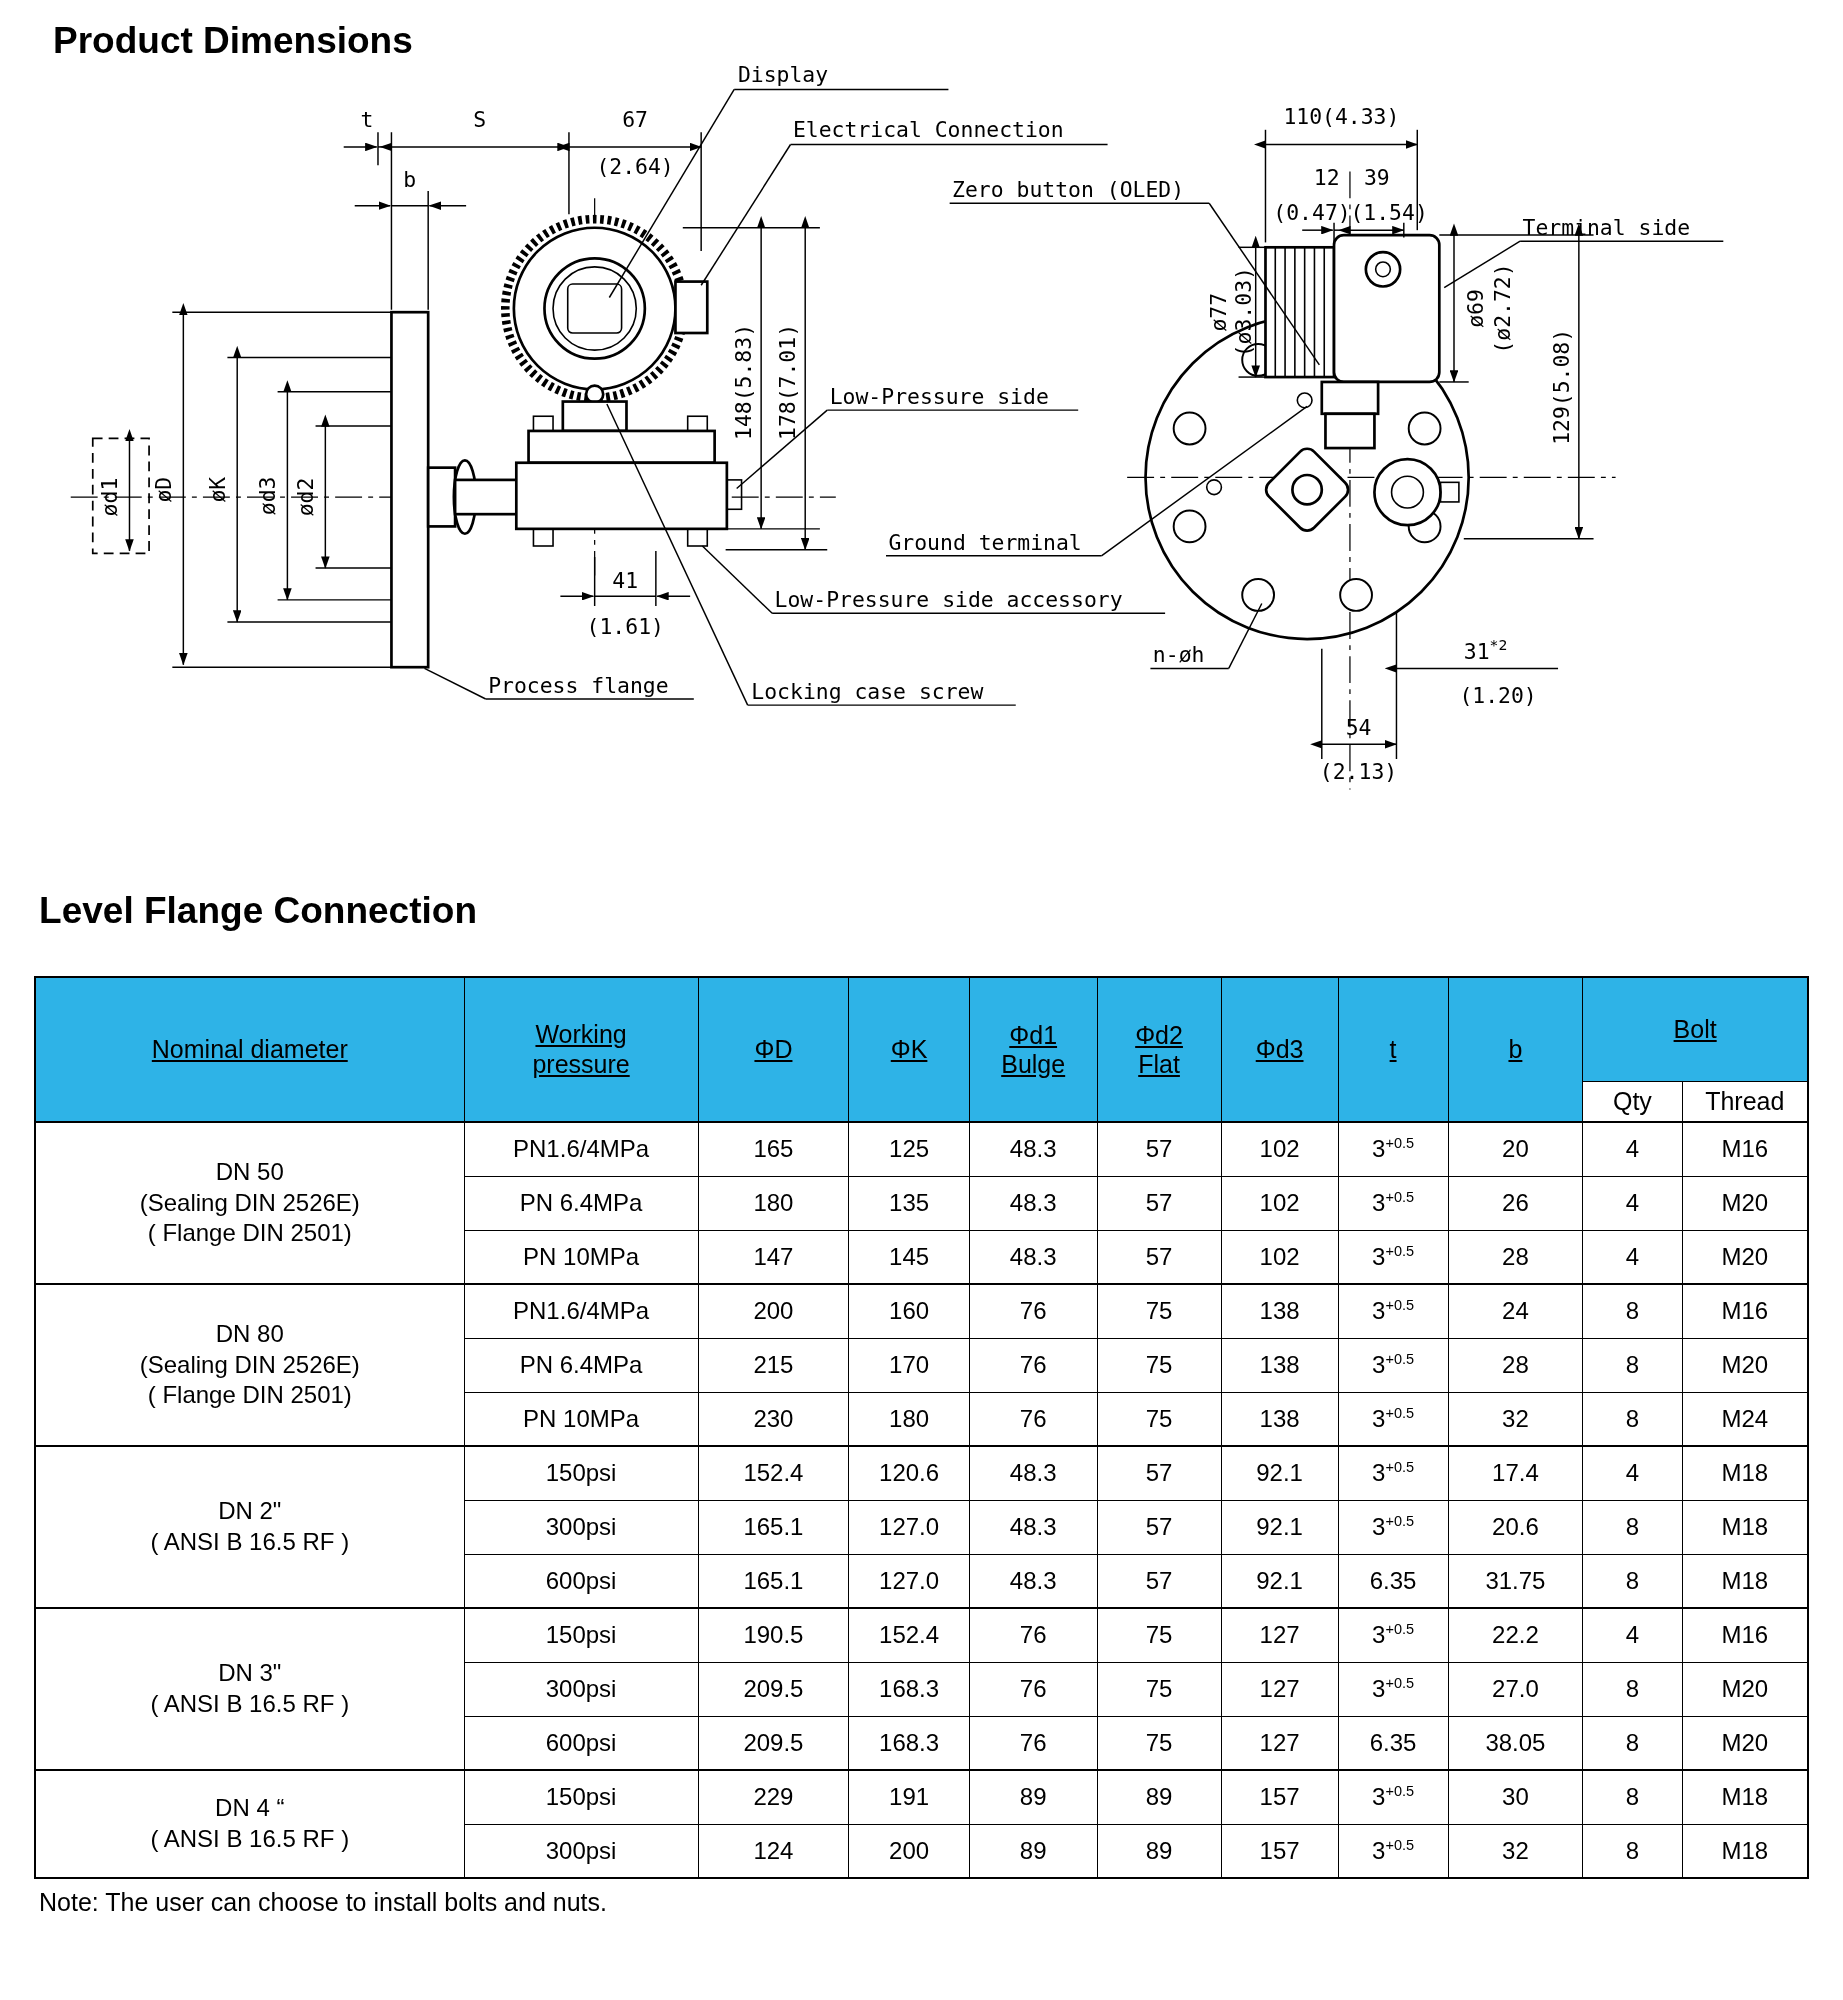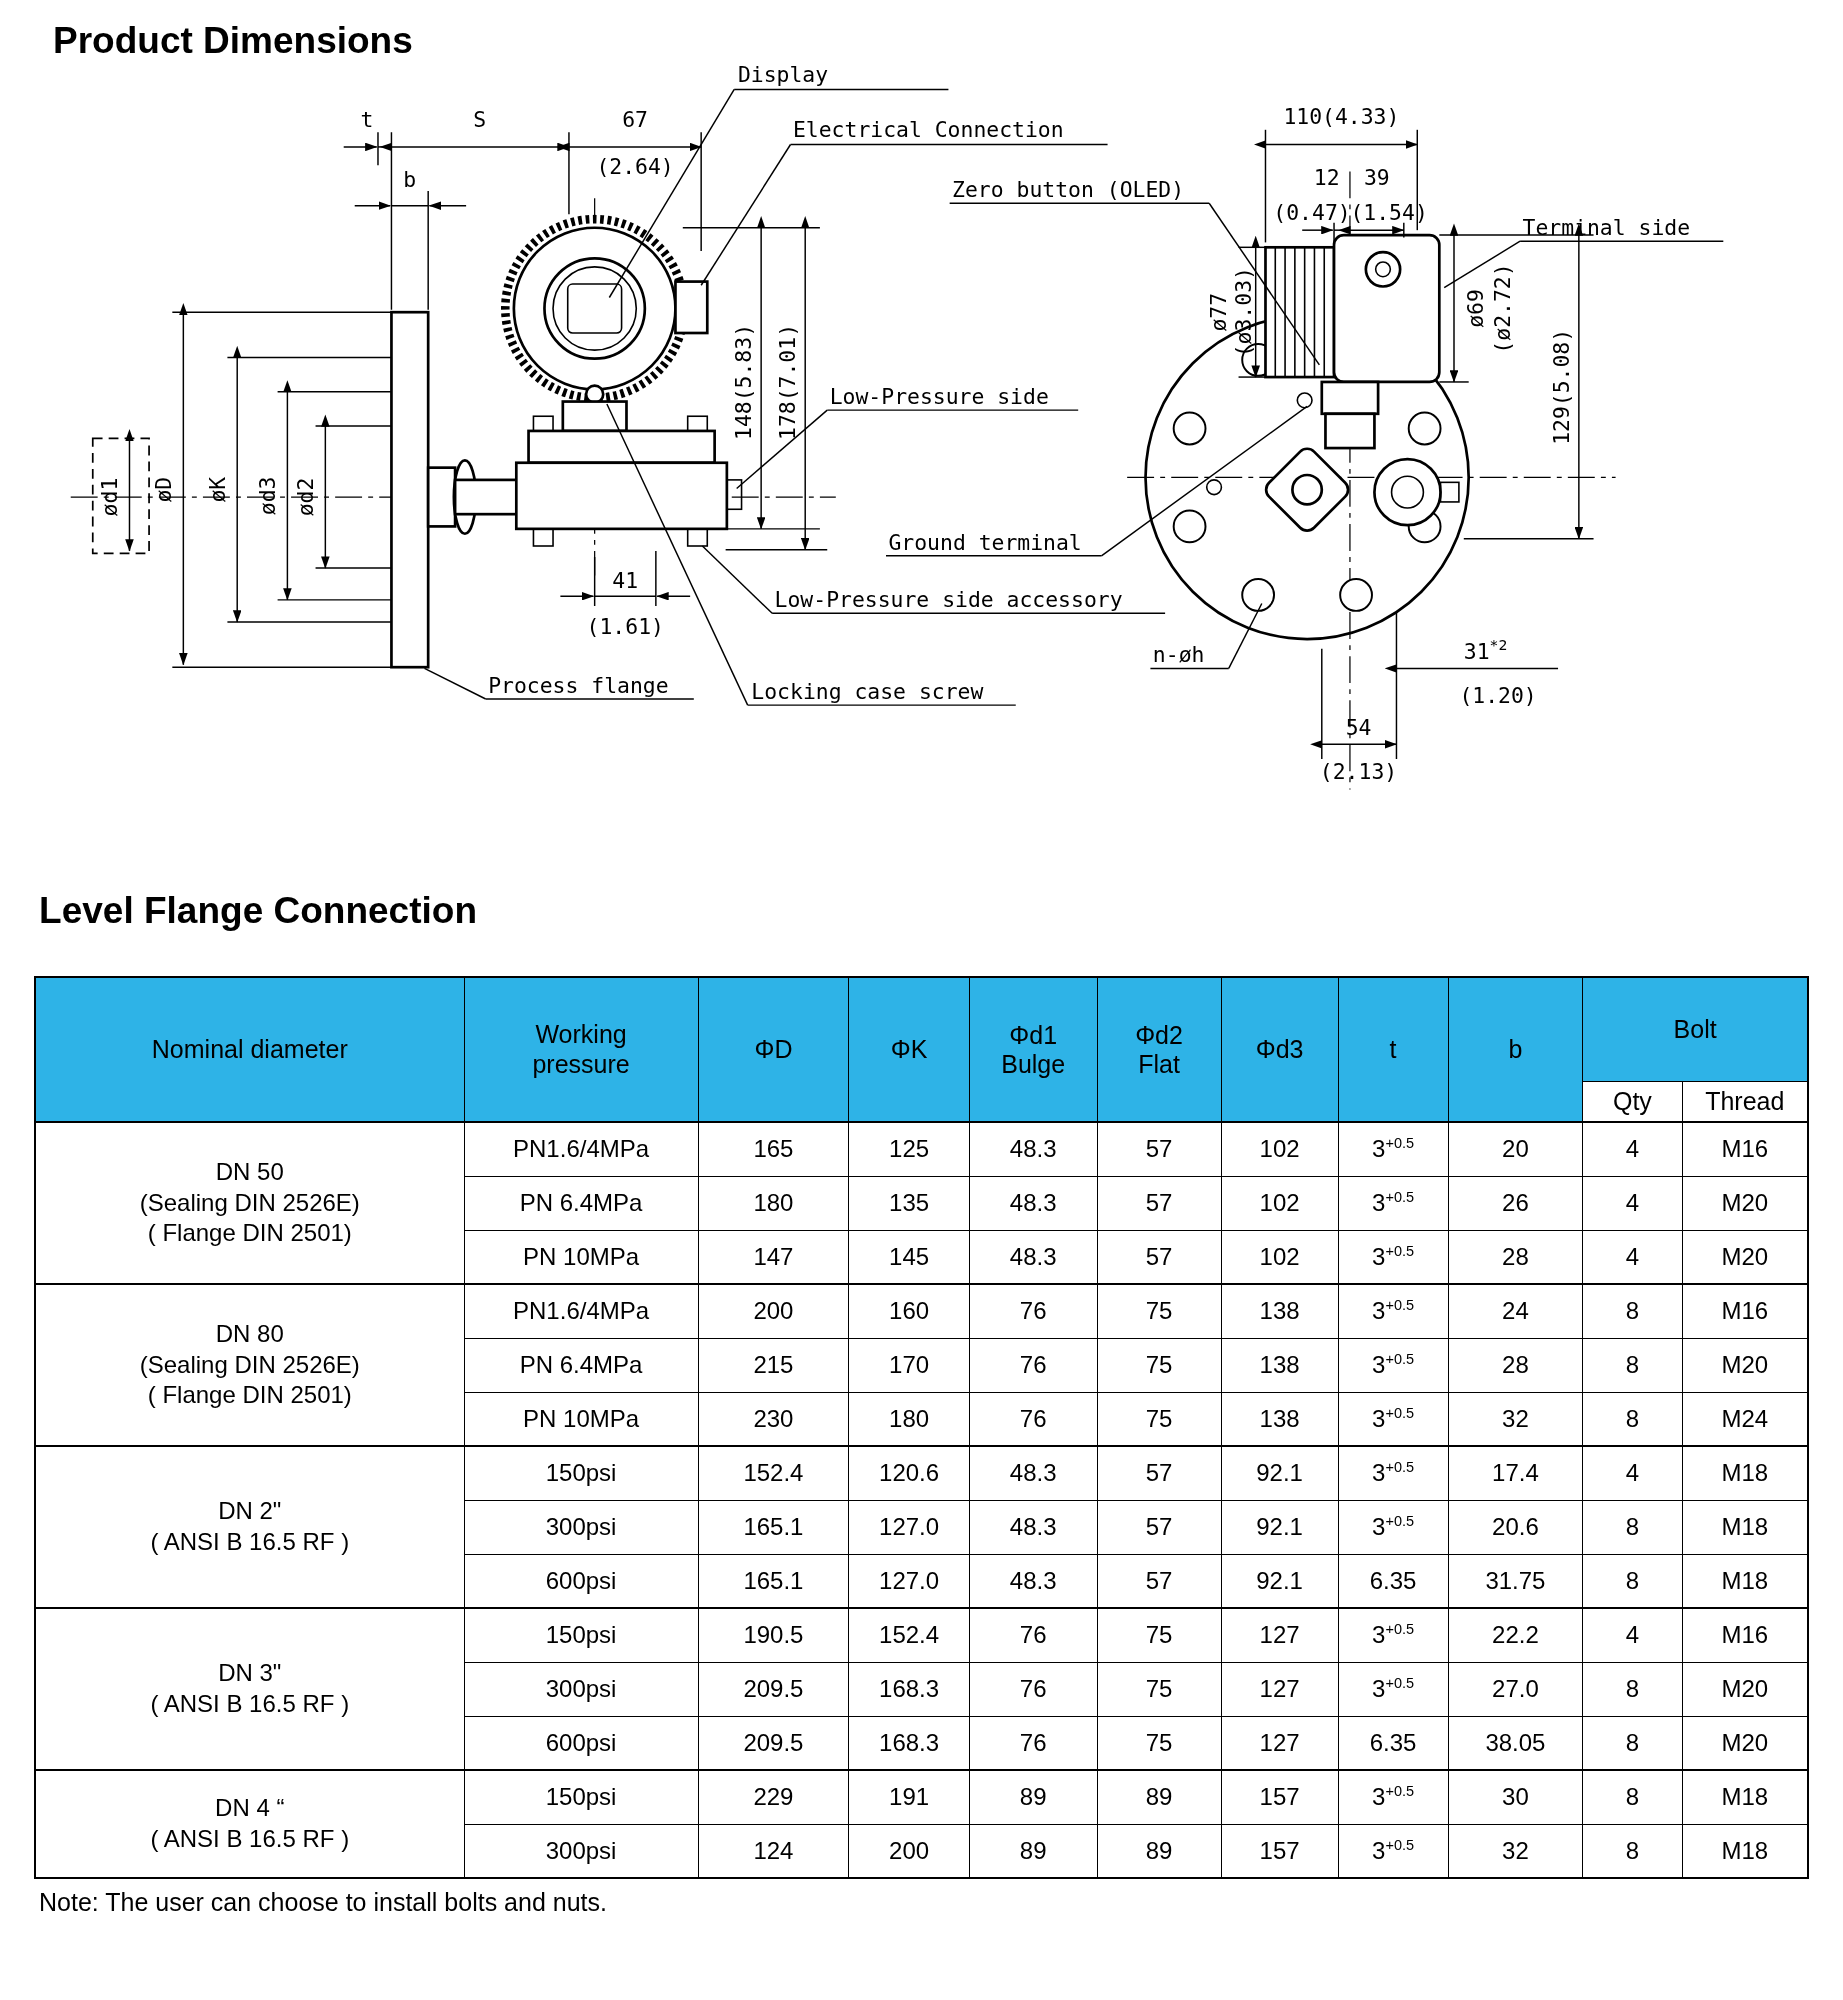--- a/index.html
+++ b/index.html
@@ -19,21 +19,21 @@
   .dim { fill:none; stroke:#000; stroke-width:1.2; }
   .cl { fill:none; stroke:#000; stroke-width:1; stroke-dasharray:22 5 4 5; }
   .dsh { fill:none; stroke:#000; stroke-width:1.4; stroke-dasharray:8 5; }
   .lbl { font-family:"DejaVu Sans Mono","Liberation Mono",monospace; font-size:17.5px; fill:#000; }
   .mid { text-anchor:middle; }
 
   
   table.flange { border-collapse:collapse; table-layout:fixed; width:1775px; margin-top:44px; border:2.6px solid #000; }
   .flange th, .flange td { border:1.7px solid #000; text-align:center; vertical-align:middle; font-weight:normal; padding:1.7px 3.4px; }
   .flange thead th.hd { background:#2eb3e7; font-size:25px; }
-  .flange thead tr.r1 { height:104px; }
+  .flange thead tr.r1 { height:104px;text-decoration:underline; }
   .flange thead tr.r2 { height:41px; }
   .flange thead th.sub { background:#fff; font-size:25px; }
   .flange th.hd-wp { padding:0 41px; line-height:1.18; }
   .flange tbody tr { height:54px; }
   .flange tbody td { font-size:24px; }
   .flange td.namecell { line-height:1.28; font-size:24px; }
   .flange tr.gs td { border-top:2.6px solid #000; }
   sup.tol { font-size:14.5px; vertical-align:super; }
   .c1{width:24.2%}.c2{width:13.2%}.c3{width:8.5%}.c4{width:6.8%}.c5{width:7.2%}
   .c6{width:7.0%}.c7{width:6.6%}.c8{width:6.2%}.c9{width:7.6%}.c10{width:5.6%}.c11{width:7.1%}

